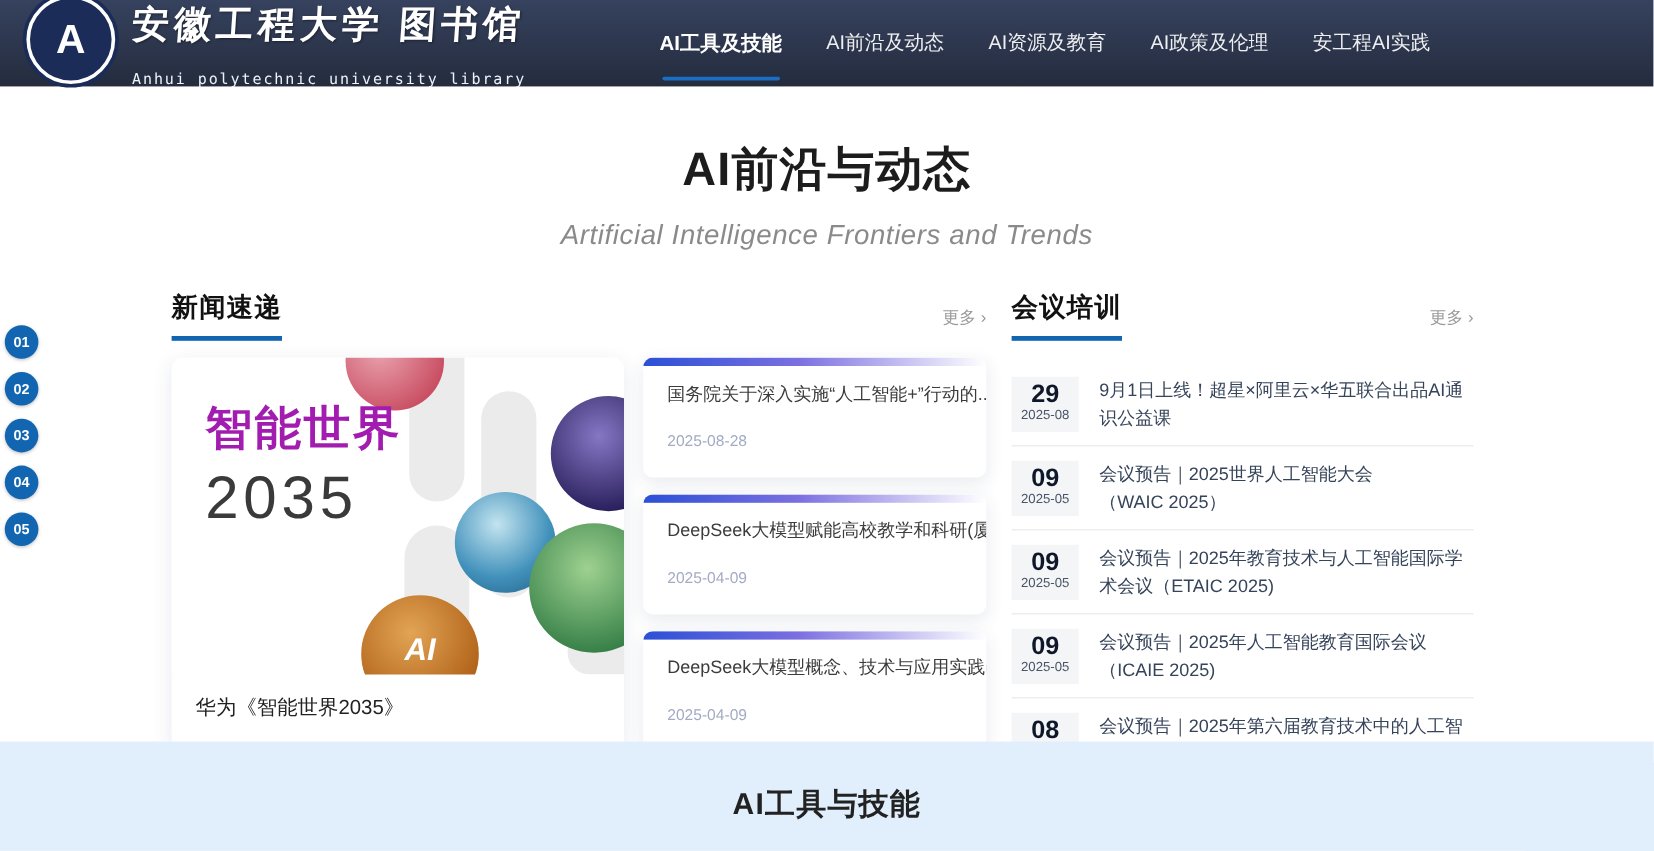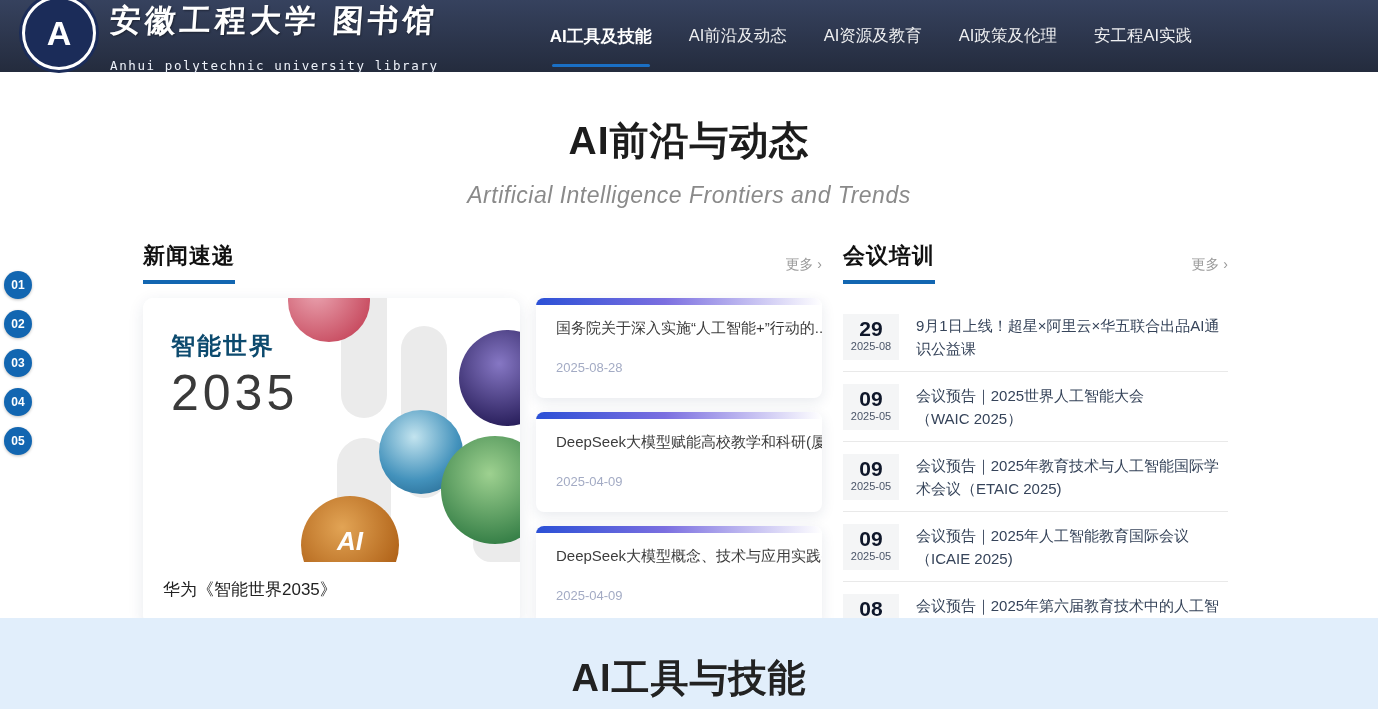--- a/index.html
+++ b/index.html
@@ -40,21 +40,21 @@
   .conf-col { flex:1; min-width:0; }
   .sec-head { display:flex; justify-content:space-between; align-items:flex-end; }
   .sec-title { font-size:22px; font-weight:800; color:#111; padding-bottom:9px; border-bottom:4px solid #1266b1; letter-spacing:1px; }
   .more-link { font-size:14px; color:#999; cursor:pointer; padding-bottom:10px; }
 
   
   .news-grid { display:flex; gap:16px; margin-top:14px; }
   .feature-card { width:377px; flex:0 0 auto; background:#fff; border-radius:10px; box-shadow:0 4px 16px rgba(30,50,90,.10); overflow:hidden; cursor:pointer; }
   .feature-img { position:relative; height:264px; background:#fff; overflow:hidden; }
   .fi-text { position:absolute; left:28px; top:32px; z-index:3; }
-  .fi-line1 { font-size:24px; font-weight:bold; color:#0c4a6e; letter-spacing:2px; }
+  .fi-line1 { font-size:39px; font-weight:bold; color:#a21caf; letter-spacing:2px; }
   .fi-line2 { font-size:50px; font-weight:400; color:#3a3a3a; letter-spacing:4px; margin-top:2px; }
   .pill { position:absolute; background:#ebebeb; z-index:1; }
   .pill.a { left:198px; top:-30px; width:46px; height:150px; border-radius:23px; }
   .pill.b { left:258px; top:28px; width:46px; height:172px; border-radius:23px; }
   .pill.c { left:194px; top:140px; width:54px; height:122px; border-radius:27px; }
   .pill.d { left:330px; top:228px; width:100px; height:36px; border-radius:18px; }
   .sphere { position:absolute; border-radius:50%; z-index:2; }
   .sphere.pink   { left:145px; top:-38px; width:82px;  height:82px;  background:radial-gradient(circle at 35% 38%, #eaa4b0, #c94f63 75%); }
   .sphere.purple { left:316px; top:32px;  width:96px;  height:96px;  background:radial-gradient(circle at 42% 35%, #8677c4, #241a56 80%); }
   .sphere.blue   { left:236px; top:112px; width:84px;  height:84px;  background:radial-gradient(circle at 42% 32%, #c3e4ef, #4392bc 58%, #1f5e86); }
@@ -78,21 +78,21 @@
   .date-month { font-size:11px; color:#4a5568; }
   .conf-title { font-size:15px; color:#36445a; line-height:1.5; white-space:pre-line; padding-top:1px; }
 
   
   .pager { position:absolute; left:4px; top:271px; display:flex; flex-direction:column; gap:11px; z-index:6; }
   .badge { width:28px; height:28px; border-radius:50%; background:#1266b1; color:#fff; font-size:12px; font-weight:bold;
            display:flex; align-items:center; justify-content:center; cursor:pointer; box-shadow:0 1px 3px rgba(0,0,0,.25); }
 
   
   .next-section { position:absolute; left:0; right:0; top:618px; height:91px; background:#e1eefb; text-align:center; }
-  .next-title { font-size:38px; font-weight:800; color:#222; padding-top:35px; letter-spacing:1px; }
+  .next-title { font-size:25px; font-weight:800; color:#222; padding-top:35px; letter-spacing:1px; }
 </style>
 </head>
 <body>
 
 <div class="header">
   <div class="logo-wrap">
     <div class="seal">
       <span>A</span>
     </div>
     <div class="logo-text">

